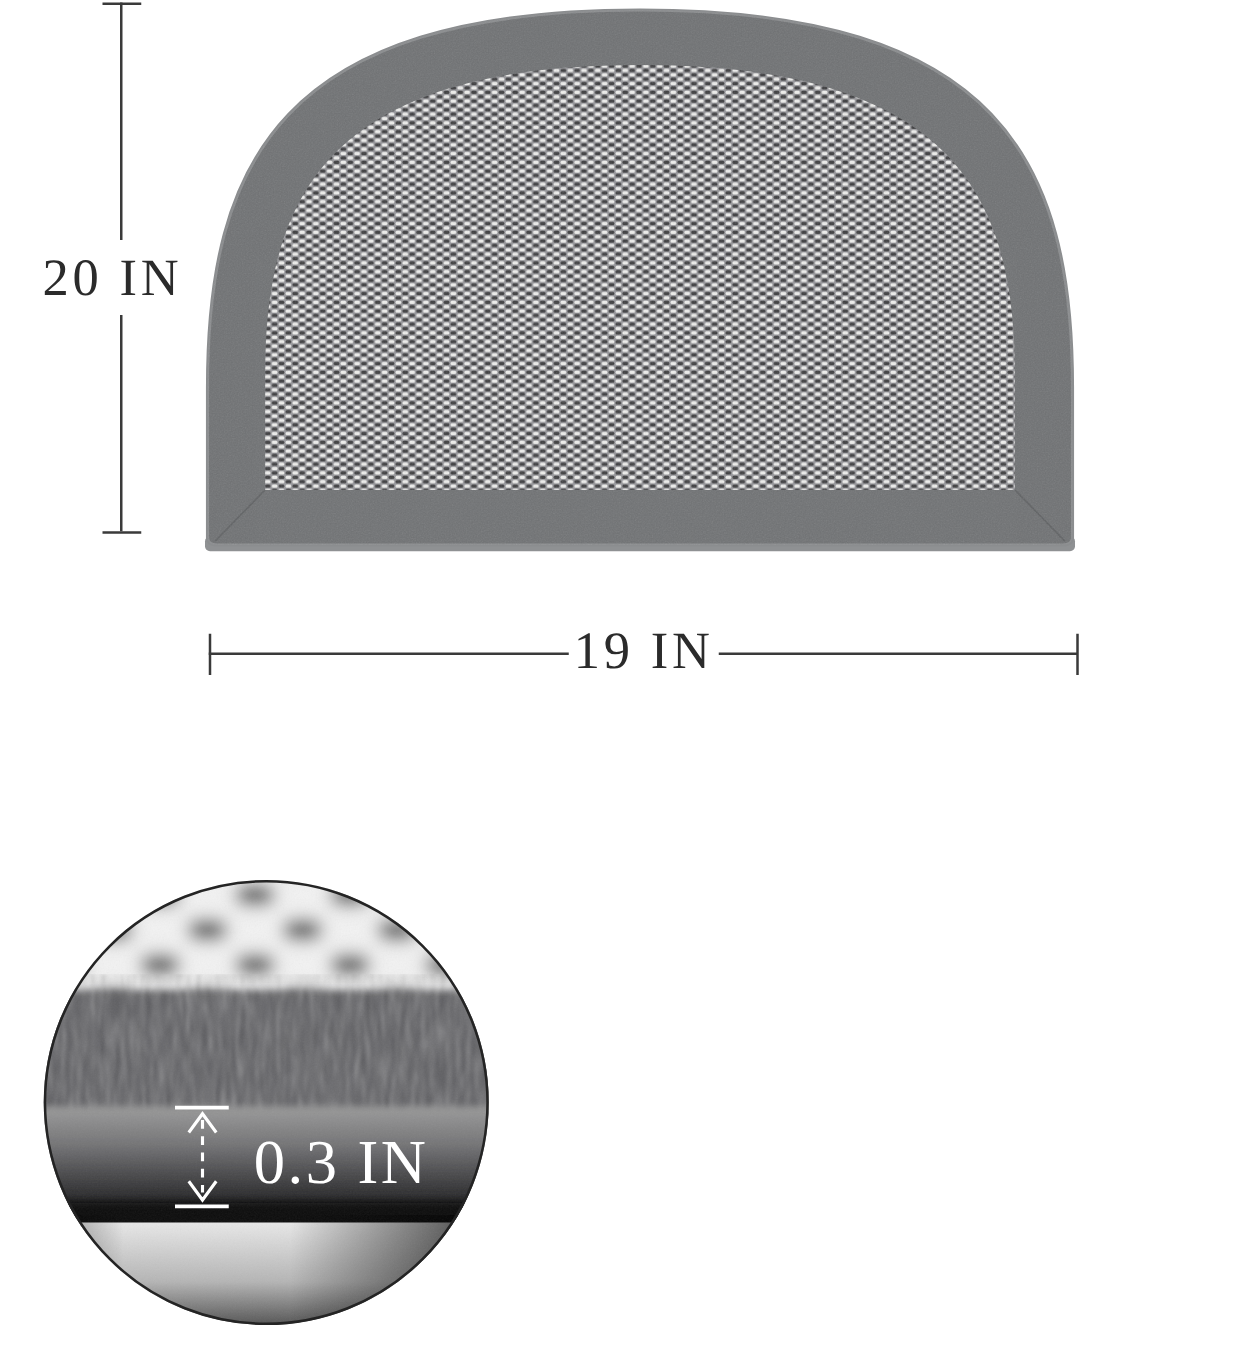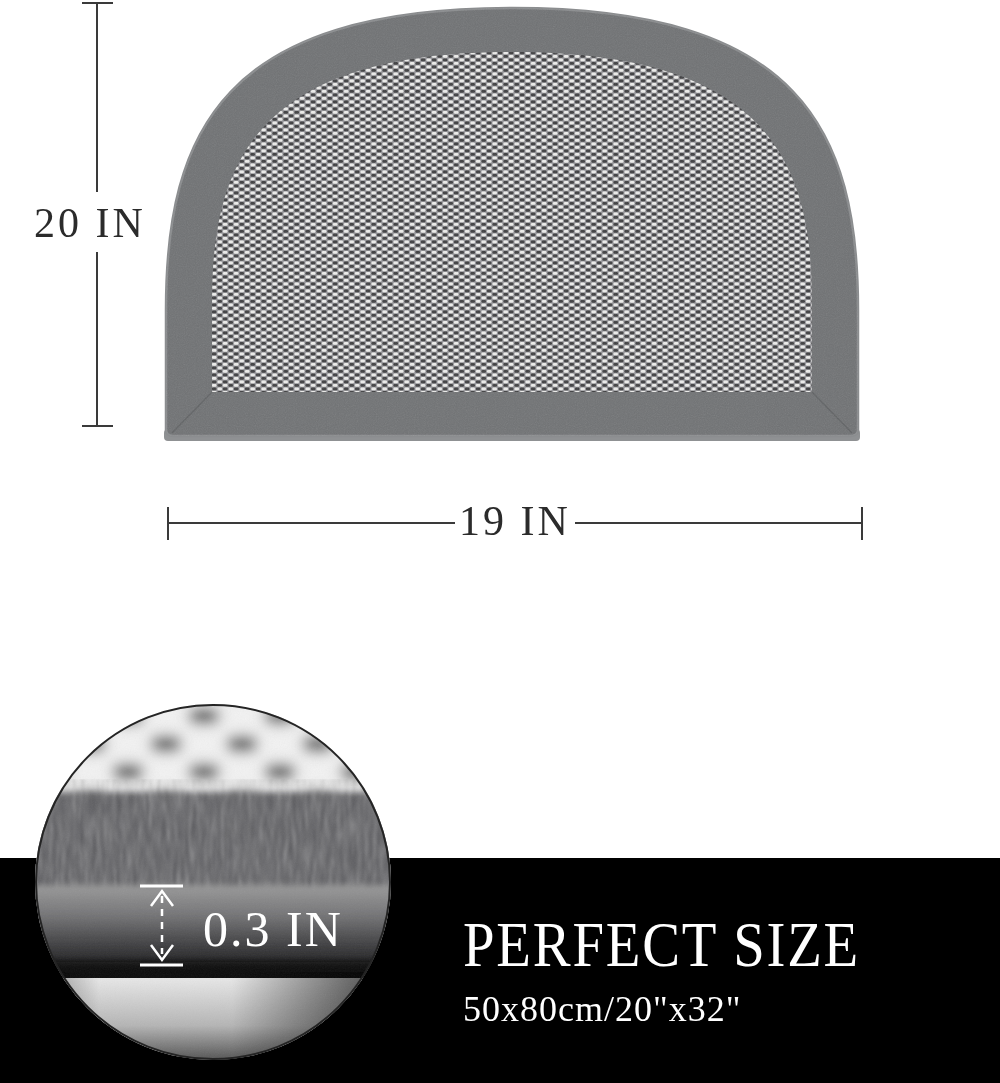--- a/index.html
+++ b/index.html
@@ -88,24 +88,20 @@
   </svg>
 
   <div>
     <div class="dim-piece hcap-left"></div>
     <div class="dim-piece hseg1"></div>
     <div class="dim-label hlabel">19 IN</div>
     <div class="dim-piece hseg2"></div>
     <div class="dim-piece hcap-right"></div>
   </div>
 
-  <div class="banner">
-    <div class="banner-title">PERFECT SIZE</div>
-    <div class="banner-subtitle">50x80cm/20"x32"</div>
-  </div>
 
   <svg class="detail-svg" viewBox="0 0 360 360">
     <defs>
       <clipPath id="circClip">
           <circle cx="180" cy="180" r="178"></circle>
         </clipPath>
       <pattern id="checker" width="76" height="56" patternUnits="userSpaceOnUse">
         <rect width="76" height="56" fill="#f2f2f2"></rect>
         <rect x="4" y="6" width="30" height="16" rx="6" fill="#4b4b4b"></rect>
         <rect x="42" y="34" width="30" height="16" rx="6" fill="#4b4b4b"></rect>

